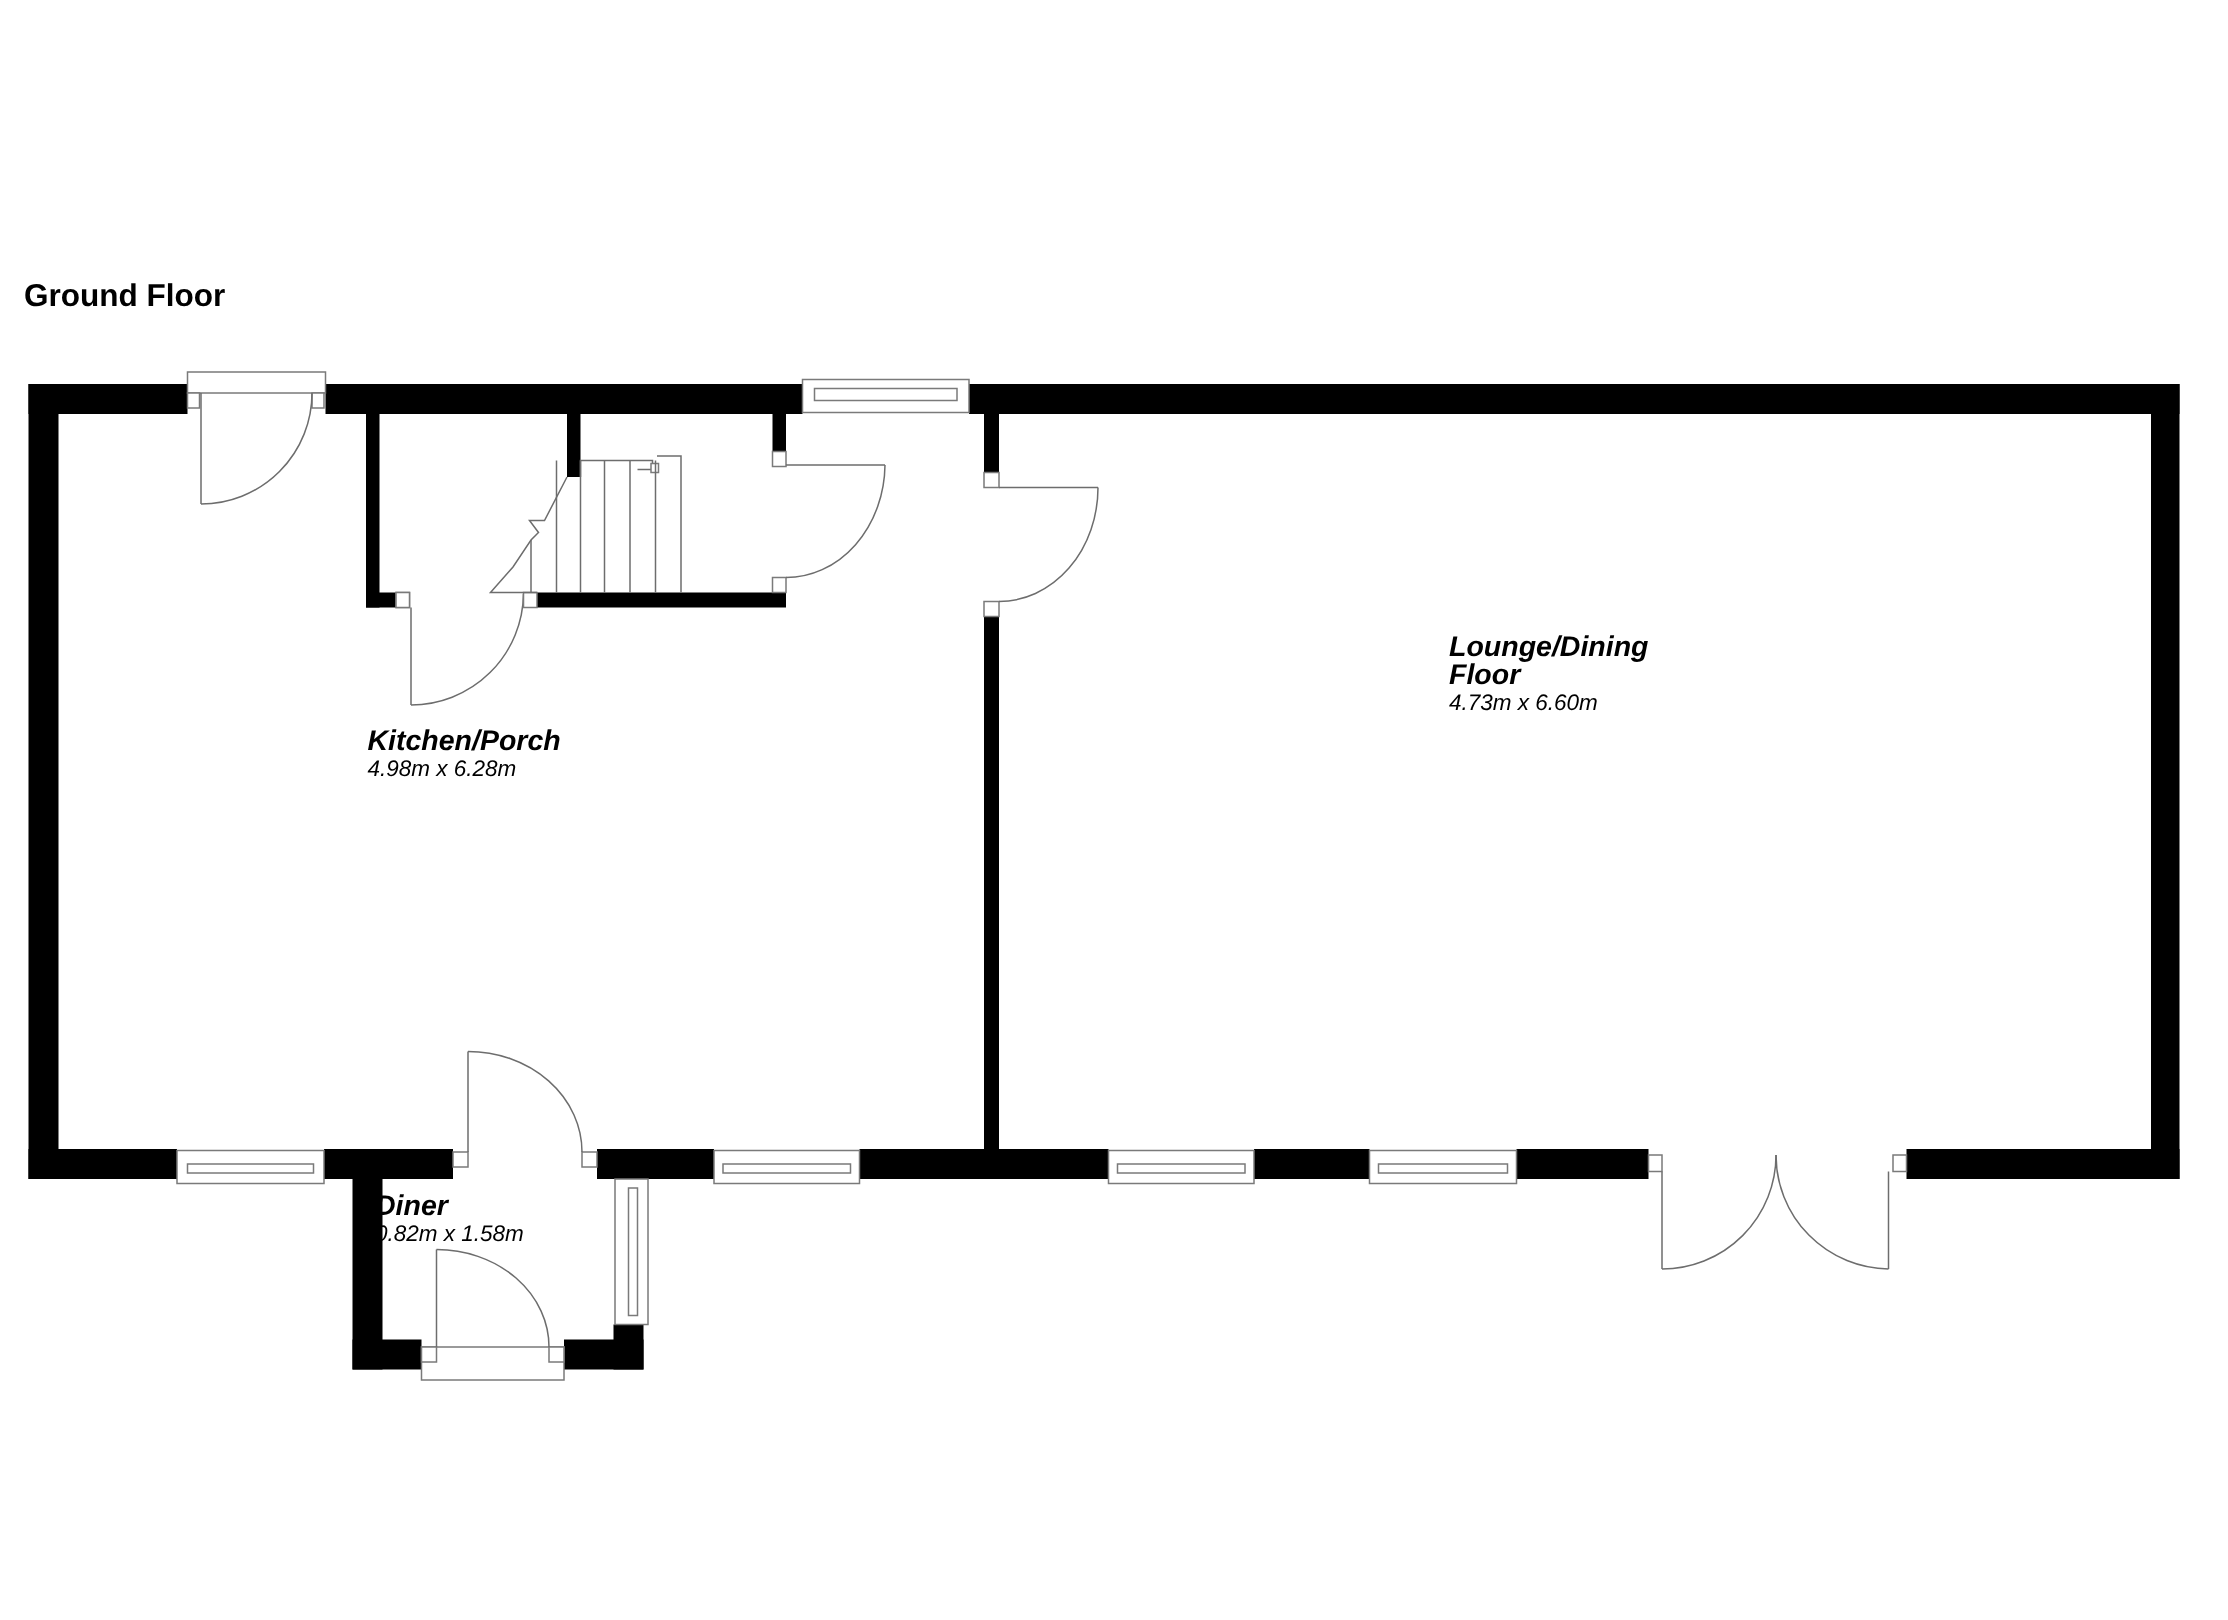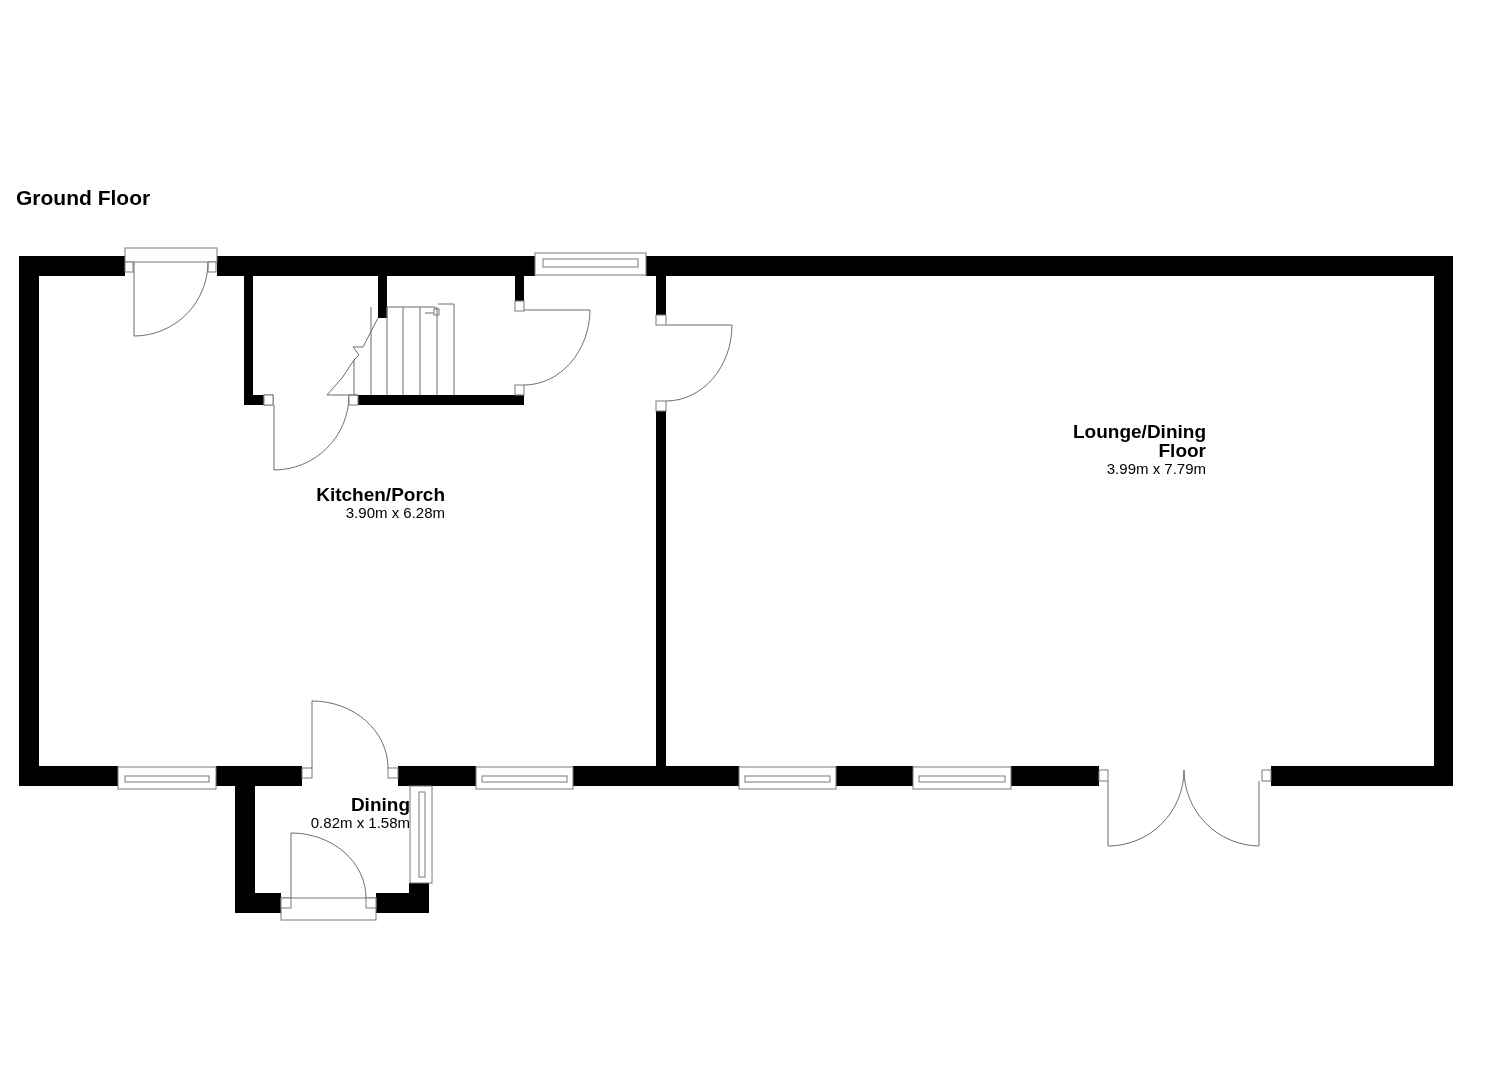--- a/index.html
+++ b/index.html
@@ -1,19 +1,19 @@
 <!DOCTYPE html>
 <html><head>
 <meta charset="utf-8">
 <style>
   html, body { margin: 0; padding: 0; background: #ffffff; }
   body { width: 1485px; height: 1080px; position: relative; overflow: hidden; font-family: "Liberation Sans", sans-serif; }
   #plan { position: absolute; left: 0; top: 0; width: 1485px; height: 1080px; }
   .title { position: absolute; left: 0; width: 1485px; top: 186px; font-weight: bold; font-size: 21px; color: #000; padding-left: 16px; }
-  .room-label { position: absolute; text-align: right; color: #000; line-height: 1.0; }
+  .room-label { position: absolute; text-align: left; color: #000; line-height: 1.0; font-style: italic; }
   .room-name { font-weight: bold; font-size: 19px; display: block; }
   .room-dim { font-size: 15px; display: block; margin-top: 1px; }
   .wall { fill: #000; }
   .line { fill: none; stroke: #6d6d6d; stroke-width: 1; }
   .win { fill: #fff; stroke: #7a7a7a; stroke-width: 1; }
   .jamb { fill: #fff; stroke: #7a7a7a; stroke-width: 1; }
 </style>
 </head>
 <body>
 
@@ -162,25 +162,25 @@
     <line class="line" x1="420" y1="307" x2="420" y2="395"></line>
     <line class="line" x1="437" y1="307" x2="437" y2="395"></line>
 
     <polyline class="line" points="378,318 363,347 353,347 359,355 354,360 342,378 327,395 358,395"></polyline>
     <line class="line" x1="354" y1="360" x2="354" y2="395"></line>
   </g>
 </svg>
 
 <div class="room-label" style="left:245px; top:485px; width:200px;">
   <span class="room-name">Kitchen/Porch</span>
-  <span class="room-dim">3.90m x 6.28m</span>
+  <span class="room-dim">4.98m x 6.28m</span>
 </div>
 
 <div class="room-label" style="left:966px; top:422px; width:240px;">
   <span class="room-name">Lounge/Dining</span>
   <span class="room-name">Floor</span>
-  <span class="room-dim">3.99m x 7.79m</span>
+  <span class="room-dim">4.73m x 6.60m</span>
 </div>
 
 <div class="room-label" style="left:250px; top:795px; width:160px;">
-  <span class="room-name">Dining</span>
+  <span class="room-name">Diner</span>
   <span class="room-dim">0.82m x 1.58m</span>
 </div>
 
 </body></html>

